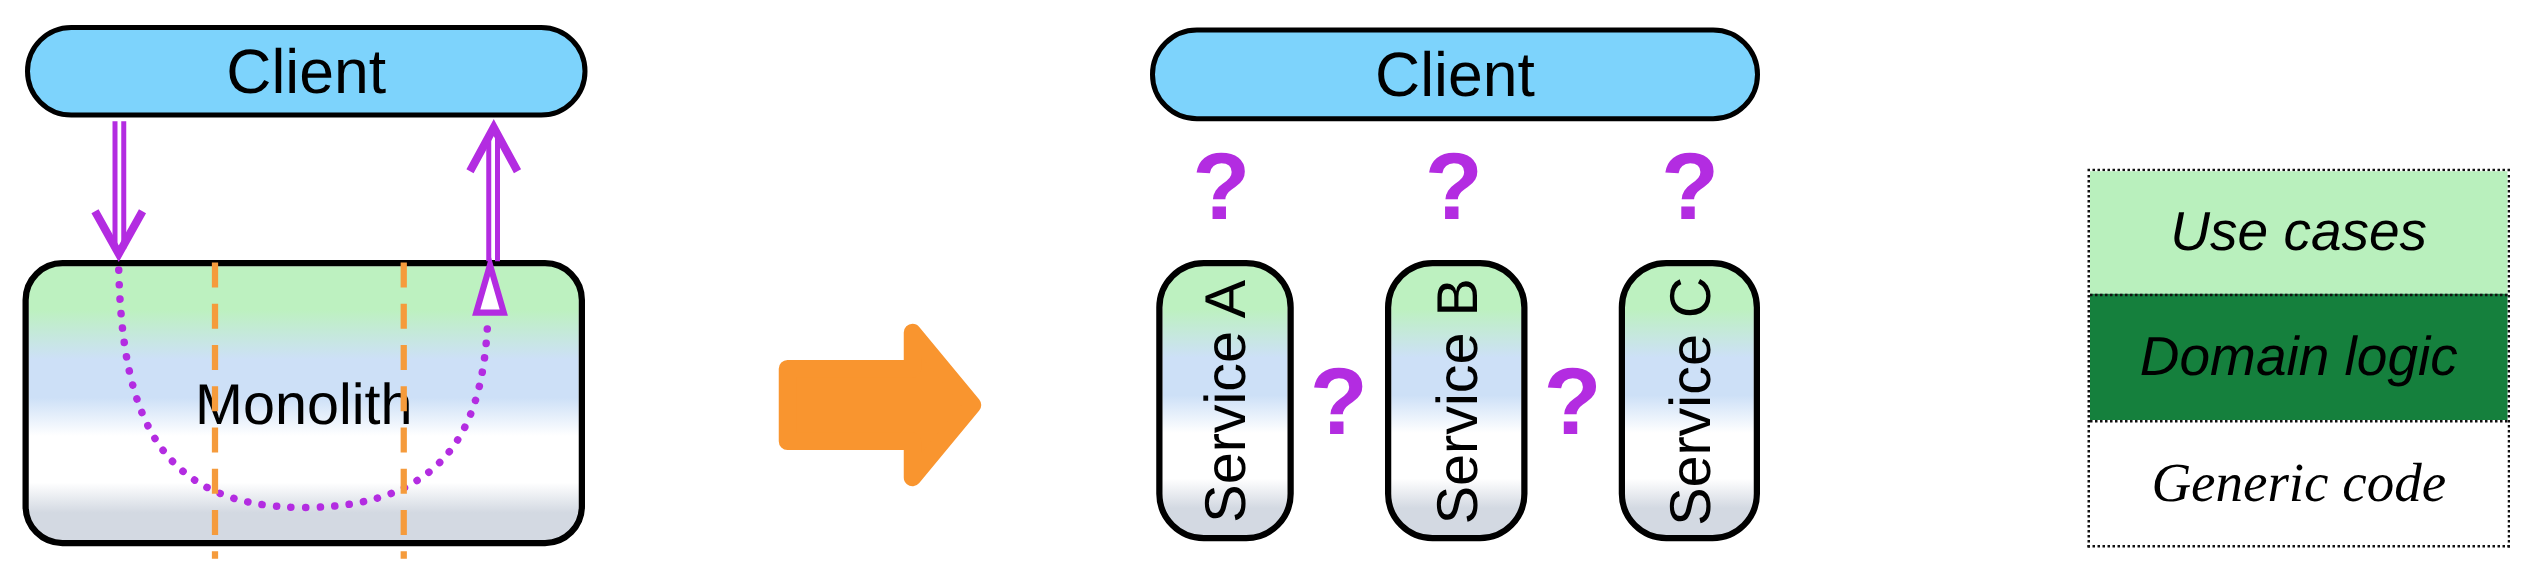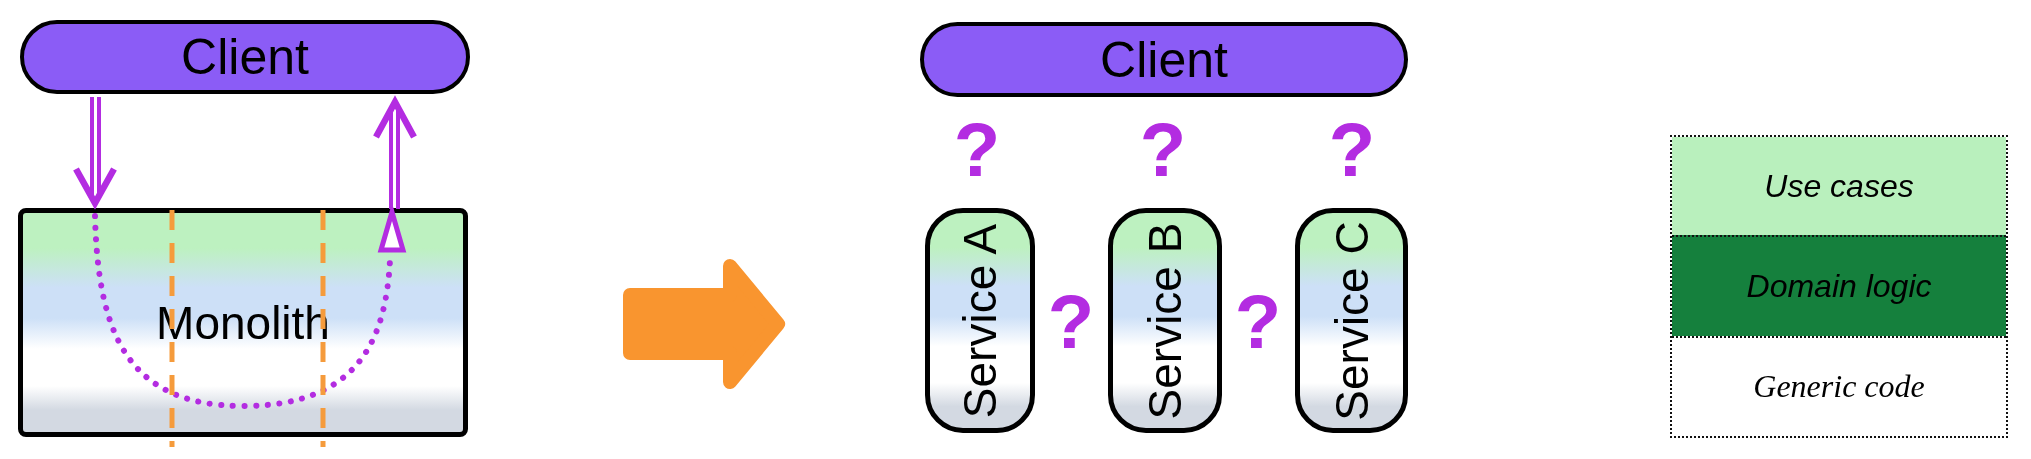--- a/index.html
+++ b/index.html
@@ -5,29 +5,29 @@
   html,body{margin:0;padding:0;background:#fff;}
   .canvas{
     position:relative;width:2031px;height:459px;background:#ffffff;overflow:hidden;
     font-family:"Liberation Sans", sans-serif;color:#000;
   }
   .overlay{position:absolute;left:0;top:0;width:2031px;height:459px;pointer-events:none;z-index:5;}
 
   
   .client{
     position:absolute;display:flex;align-items:center;justify-content:center;
-    background:#8b5cf6;border:4.5px solid #000;border-radius:40px;
+    background:#7dd3fc;border:4.5px solid #000;border-radius:40px;
     font-size:50px;z-index:2;box-sizing:border-box;
   }
   .client1{left:20px;top:20px;width:450px;height:74px;}
   .client2{left:920px;top:22px;width:488px;height:75px;}
 
   
   .stackbox{
-    position:absolute;box-sizing:border-box;border:5px solid #000;border-radius:8px;z-index:2;
+    position:absolute;box-sizing:border-box;border:5px solid #000;border-radius:32px;z-index:2;
     background:linear-gradient(180deg,
       #bdf1c0 0%, #bdf1c0 16%,
       #cde0f7 34%, #cde0f7 48%,
       #ffffff 62%, #ffffff 79%,
       #d3d9e2 90%, #d3d9e2 100%);
   }
   .monolith{left:18px;top:208px;width:450px;height:229px;display:flex;align-items:center;justify-content:center;}
   .monolith-label{font-size:46px;}
   .service{top:208px;height:225px;display:flex;align-items:center;justify-content:center;border-radius:38px;}
   .service-a{left:925px;width:110px;}
@@ -50,21 +50,21 @@
   .legend-title{
     position:absolute;left:1670px;top:64px;width:338px;text-align:center;
     font-style:italic;font-size:44px;z-index:2;
   }
   .legend{
     position:absolute;left:1670px;top:135px;width:338px;height:303px;box-sizing:border-box;
     border:2.5px dotted #111;display:flex;flex-direction:column;z-index:2;
   }
   .legend-row{
     flex:1;display:flex;align-items:center;justify-content:center;
-    font-style:italic;font-size:32px;box-sizing:border-box;
+    font-style:italic;font-size:44px;box-sizing:border-box;
   }
   .legend-row + .legend-row{border-top:2.5px dotted #111;}
   .lg-green{background:#b9f0bd;}
   .lg-blue{background:#15803d;align-items:center;}
   .lg-white{background:#ffffff;font-family:Liberation Serif, serif;}
   .lg-gray{background:#d3d9e2;}
 </style>
 </head>
 <body>
 

